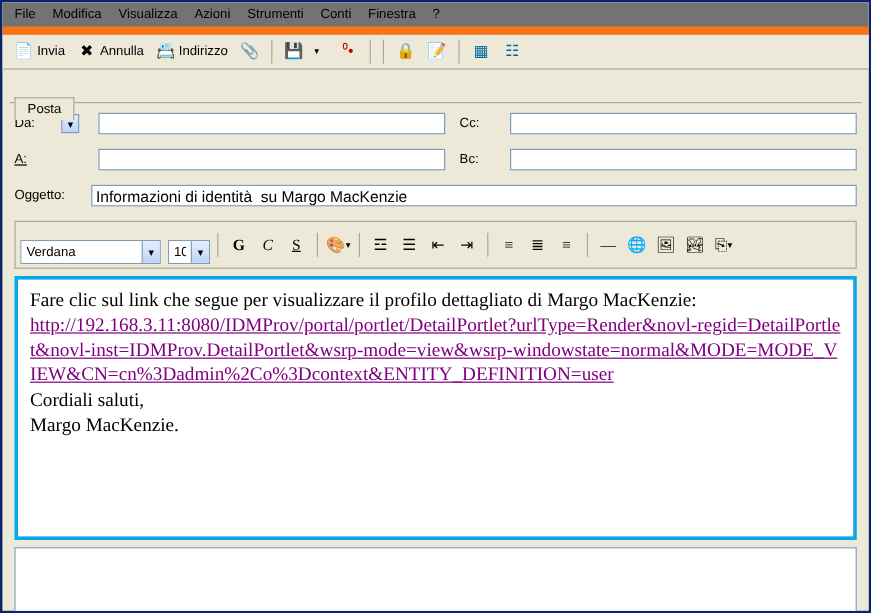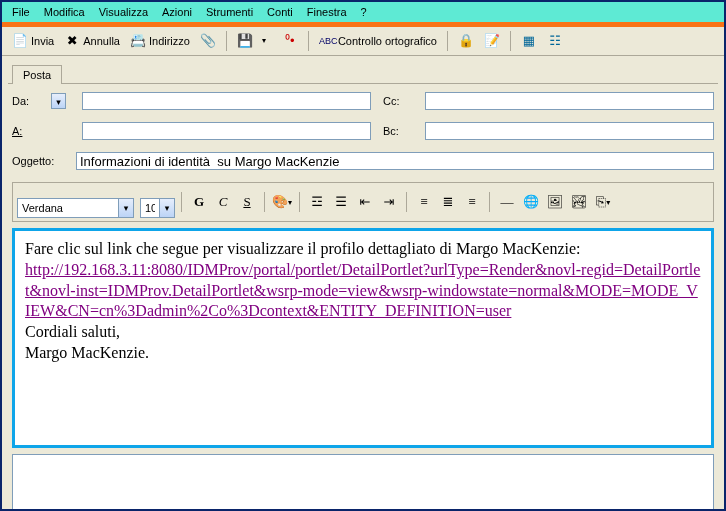--- a/index.html
+++ b/index.html
@@ -6,25 +6,25 @@
 body {
   font-family: Tahoma, Arial, sans-serif;
   font-size: 11px;
   background: #ece9d8;
   width: 726px;
   height: 511px;
   border: 2px solid #0a246a;
   overflow: hidden;
 }
 .menubar {
-  background: #5eead4;
+  background: #737373;
   padding: 2px 4px;
   display: flex;
   gap: 2px;
-  border-bottom: 5px solid #f97316;
+  border-bottom: 7px solid #f97316;
 }
 .menubar span {
   padding: 2px 6px;
   cursor: default;
 }
 .toolbar {
   background: #ece9d8;
   padding: 3px 6px;
   display: flex;
   align-items: center;
@@ -62,21 +62,21 @@
   border: 1px solid #aca899;
   border-bottom: none;
   background: #ece9d8;
   margin-right: 2px;
   cursor: pointer;
   font-size: 11px;
 }
 .tab.active {
   background: #ece9d8;
   position: relative;
-  top: 1px;
+  top: 15px;
 }
 .tabpanel-border {
   border-top: 1px solid #aca899;
   margin: 0 6px;
 }
 .addr-panel {
   padding: 8px 10px;
   display: grid;
   grid-template-columns: 58px 1fr 30px 1fr;
   grid-gap: 4px 6px;
@@ -216,24 +216,20 @@
     </div>
   <div class="tsep"></div>
   <div class="tbtn">
       <span class="icon">💾</span>
       <span class="icon" style="font-size:8px">▾</span>
     </div>
   <div class="tbtn">
       <span class="icon" style="color:#c00">⁰•</span>
     </div>
   <div class="tsep"></div>
-  <div class="tbtn">
-      <span class="icon" style="font-size:9px;color:#006">ABC</span>
-      <span>Controllo ortografico</span>
-    </div>
   <div class="tsep"></div>
   <div class="tbtn">
       <span class="icon">🔒</span>
     </div>
   <div class="tbtn">
       <span class="icon">📝</span>
     </div>
   <div class="tsep"></div>
   <div class="tbtn">
       <span class="icon" style="color:#069">▦</span>

